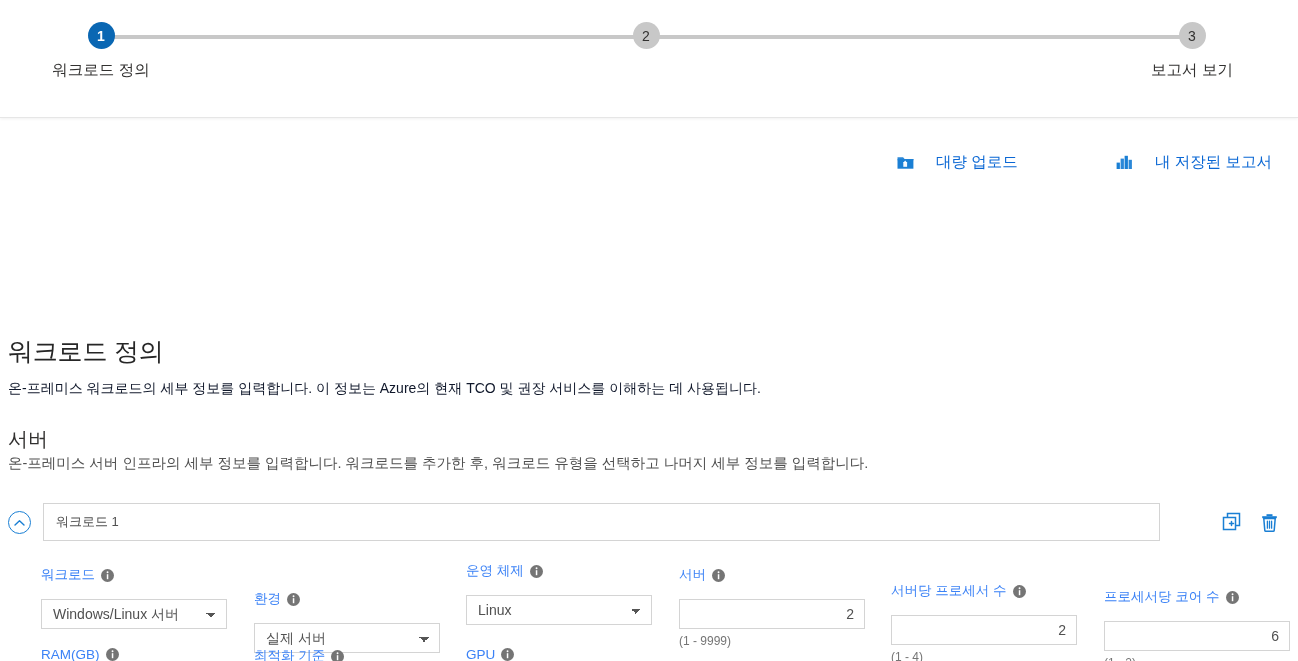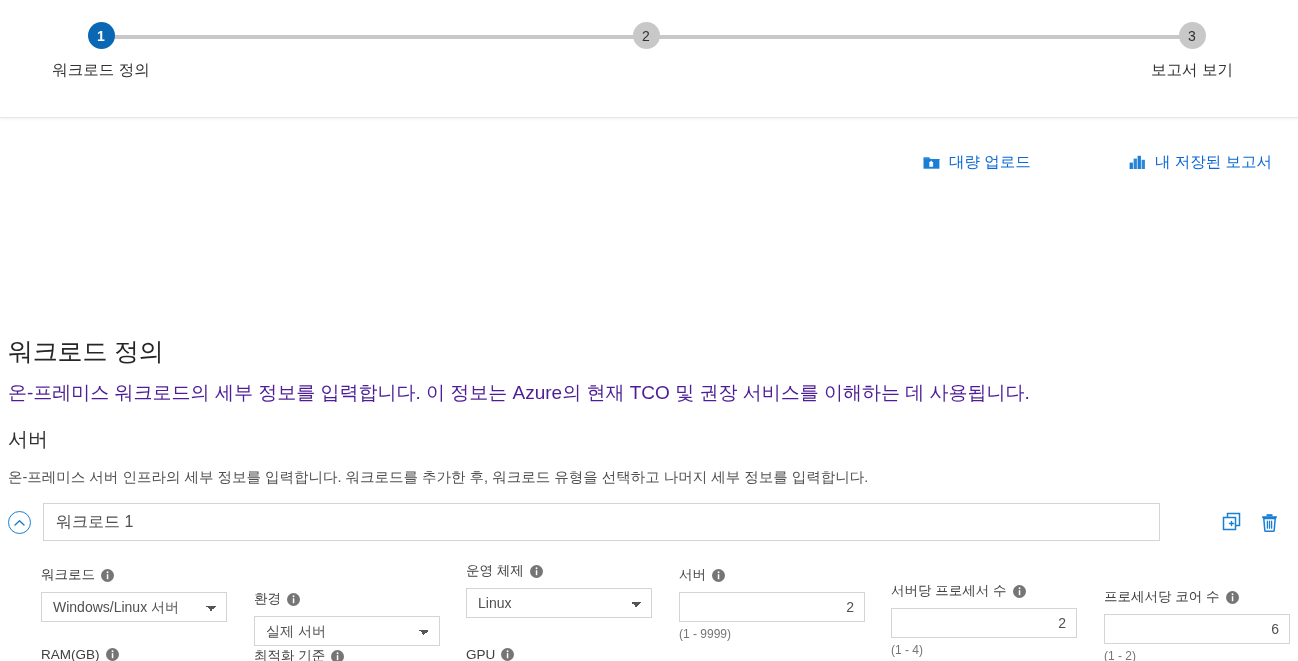--- a/index.html
+++ b/index.html
@@ -70,21 +70,21 @@
     position: absolute;
     top: 152px;
     right: 26px;
     display: flex;
     align-items: center;
     gap: 98px;
   }
   .toplink {
     display: inline-flex;
     align-items: center;
-    gap: 9px;
+    gap: 22px;
     color: #0a67d4;
     font-size: 15.5px;
     text-decoration: none;
     cursor: pointer;
   }
   .toplink svg { display: block; }
 
   
   .content { position: relative; padding: 0 26px; }
 
@@ -92,33 +92,33 @@
     position: absolute;
     top: 217px; left: 8px;
     font-size: 25px;
     font-weight: 400;
     color: #262626;
     letter-spacing: -0.2px;
   }
   .subtitle {
     position: absolute;
     top: 262px; left: 8px;
-    font-size: 19px;
-    color: #4c1d95;
+    font-size: 14px;
+    color: #0f172a;
   }
   .h2 {
     position: absolute;
     top: 308px; left: 8px;
     font-size: 20px;
     font-weight: 400;
     color: #323130;
   }
   .subtitle2 {
     position: absolute;
-    top: 350px; left: 8px;
+    top: 336px; left: 8px;
     font-size: 14.5px;
     color: #505050;
   }
 
   
   .wl-row {
     position: absolute;
     top: 385px; left: 8px;
     width: 1282px;
     height: 38px;
@@ -134,39 +134,39 @@
     flex: 0 0 auto;
     background: #fff;
   }
   .wl-input {
     flex: 1 1 auto;
     margin-left: 12px;
     height: 38px;
     border: 1px solid #d4d4d4;
     background: #fff;
     font-family: "Liberation Sans", sans-serif;
-    font-size: 16px;
+    font-size: 13px;
     color: #505050;
     padding: 0 12px;
     outline: none;
     max-width: 1117px;
   }
   .wl-icons {
     display: flex;
     align-items: center;
     gap: 16px;
     margin-left: 62px;
   }
   .icon-btn { cursor: pointer; display: block; line-height: 0; }
 
   
   .field { position: absolute; }
   .field-label {
     font-size: 13.5px;
-    color: #404040;
+    color: #3b82f6;
     margin-bottom: 8px;
     display: flex;
     align-items: center;
     gap: 6px;
     white-space: nowrap;
   }
   .info-icon {
     width: 13px; height: 13px;
     display: inline-block;
     flex: 0 0 auto;
@@ -174,20 +174,21 @@
   }
   select.ctl, input.ctl {
     height: 30px;
     border: 1px solid #d4d4d4;
     background: #fff;
     font-family: "Liberation Sans", sans-serif;
     font-size: 14px;
     color: #505050;
     outline: none;
     padding: 0 11px;
+    margin-top: 7px;
   }
   select.ctl {
     width: 186px;
     -webkit-appearance: none;
     -moz-appearance: none;
     appearance: none;
     padding-left: 11px;
     padding-right: 26px;
     background-image:
       linear-gradient(45deg, transparent 50%, #555 50%),

